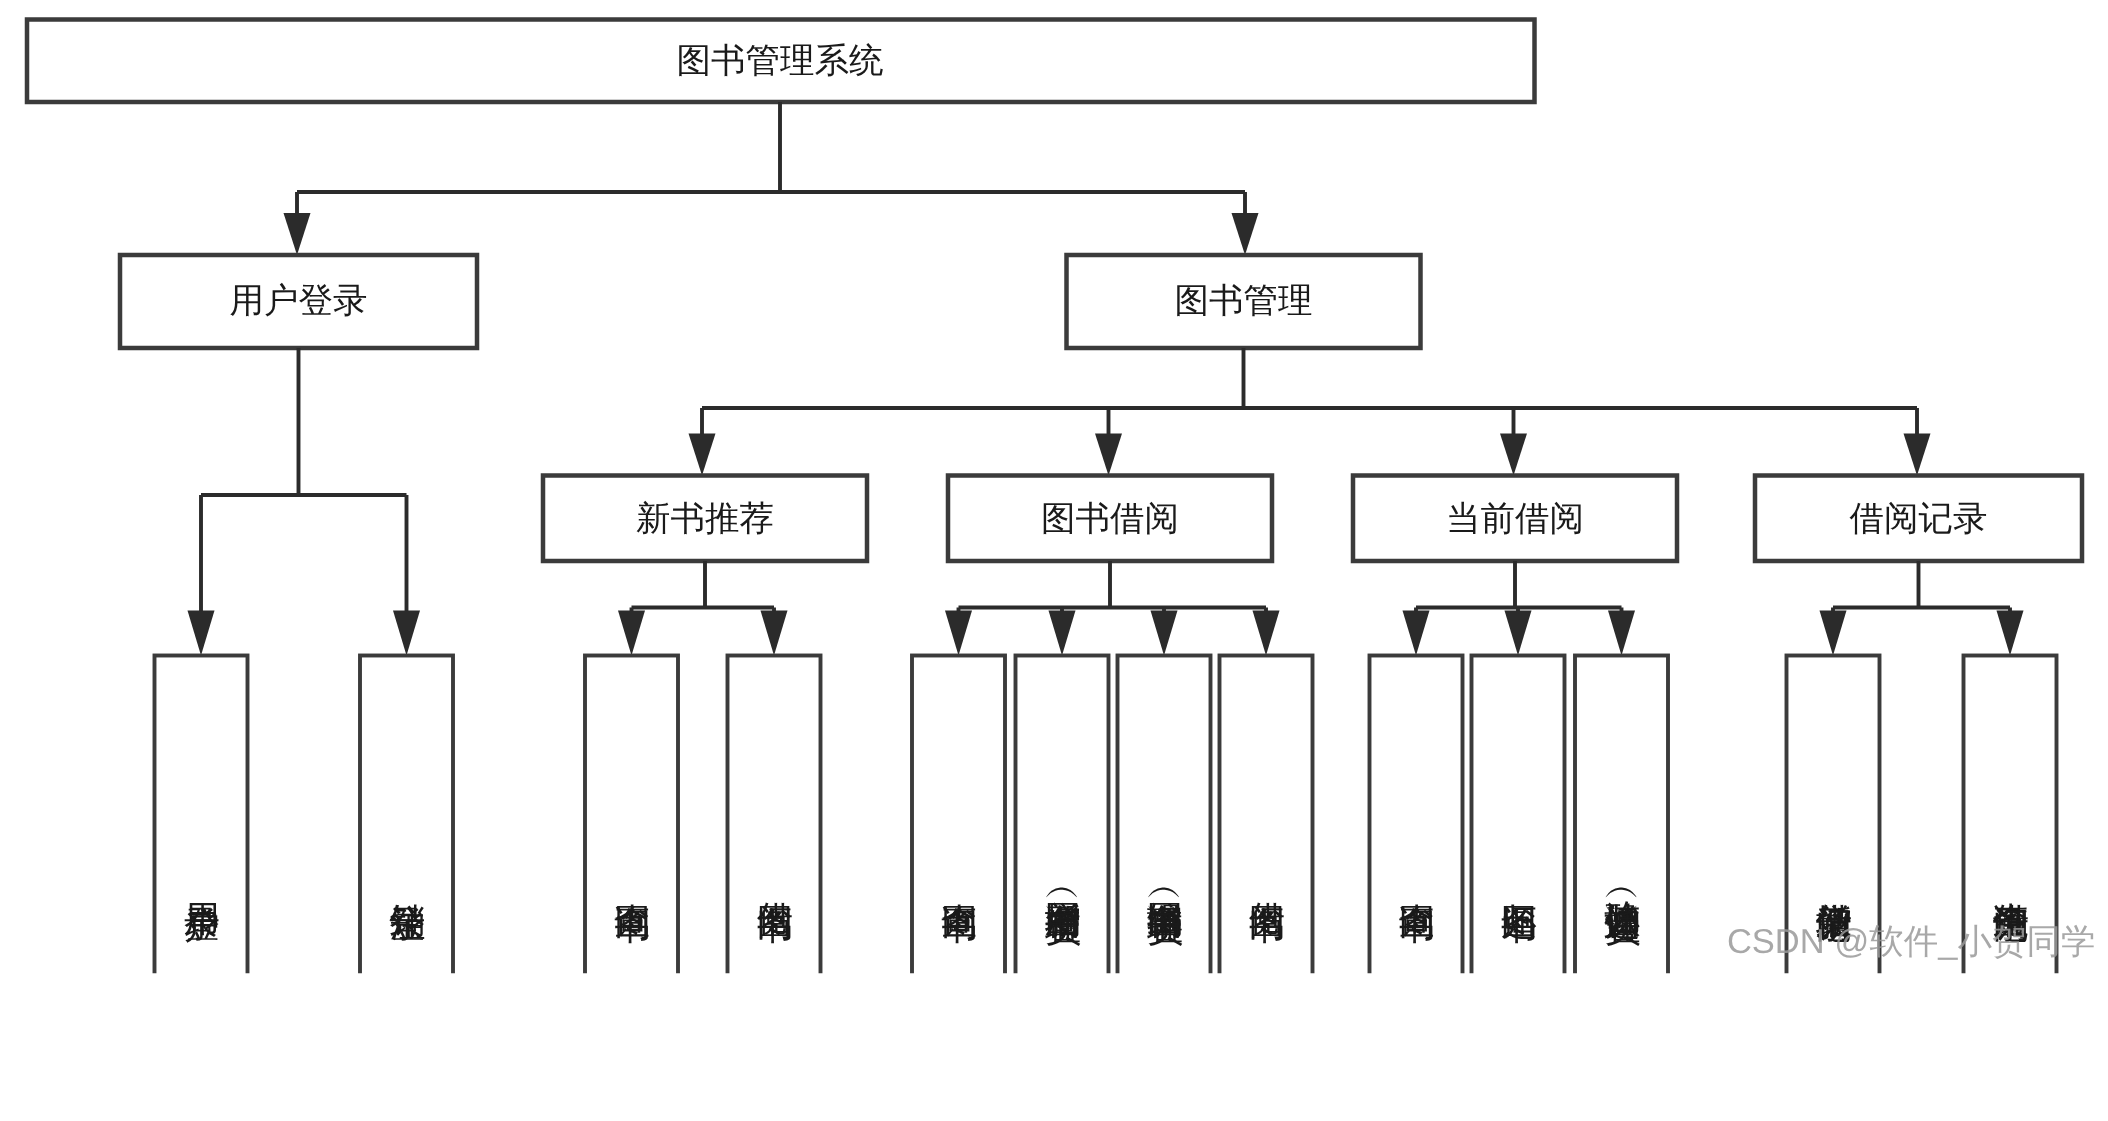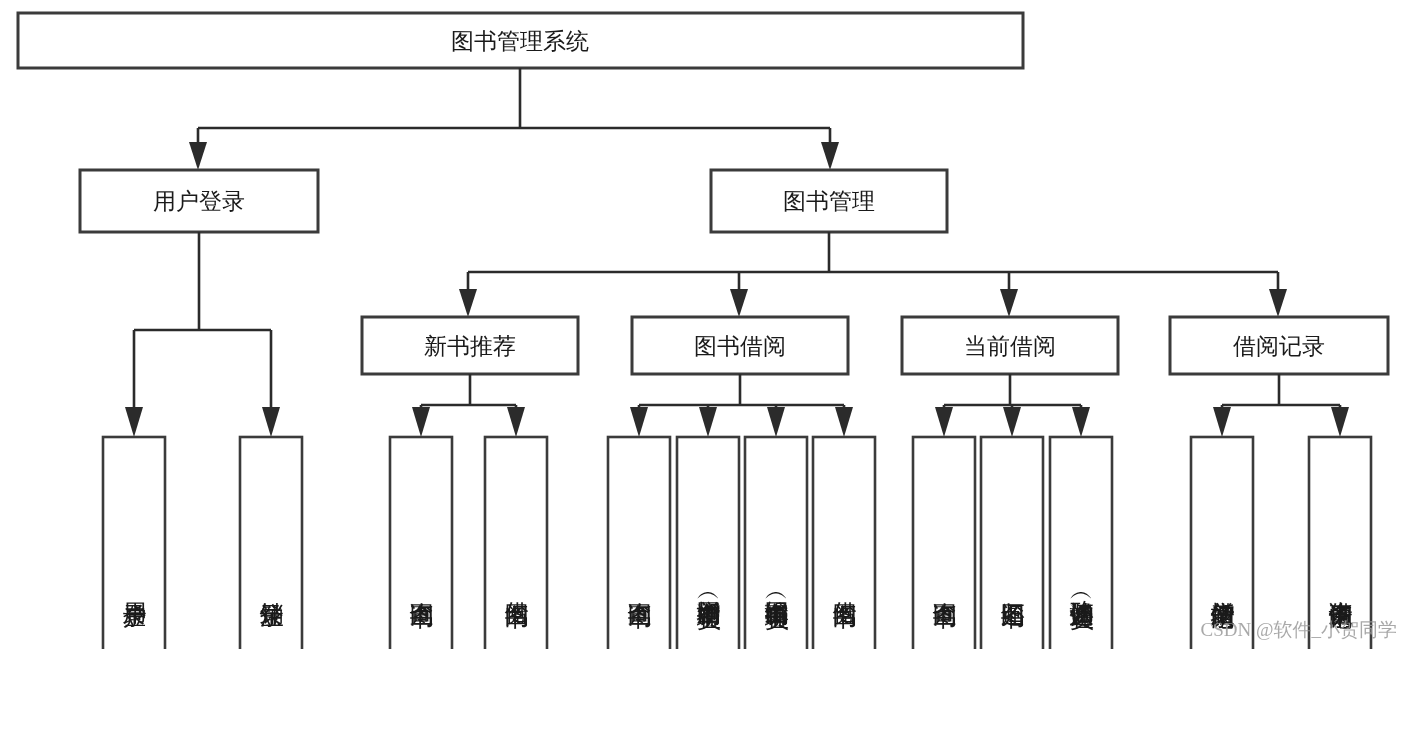--- a/index.html
+++ b/index.html
@@ -67,22 +67,22 @@
     font-size: 24px;
     line-height: 1.06;
     letter-spacing: 1px;
     color: #1a1a1a;
     white-space: nowrap;
   }
   .watermark {
     position: absolute;
     right: 8px;
     bottom: 6px;
-    font-family: Liberation Serif, serif;
-    font-size: 19px;
+    font-family: Liberation Sans, sans-serif;
+    font-size: 23px;
     color: #9a9a9a;
     opacity: 0.85;
     white-space: nowrap;
   }
 </style>
 </head>
 <body>
 
 <div id="diagram-root">
 

